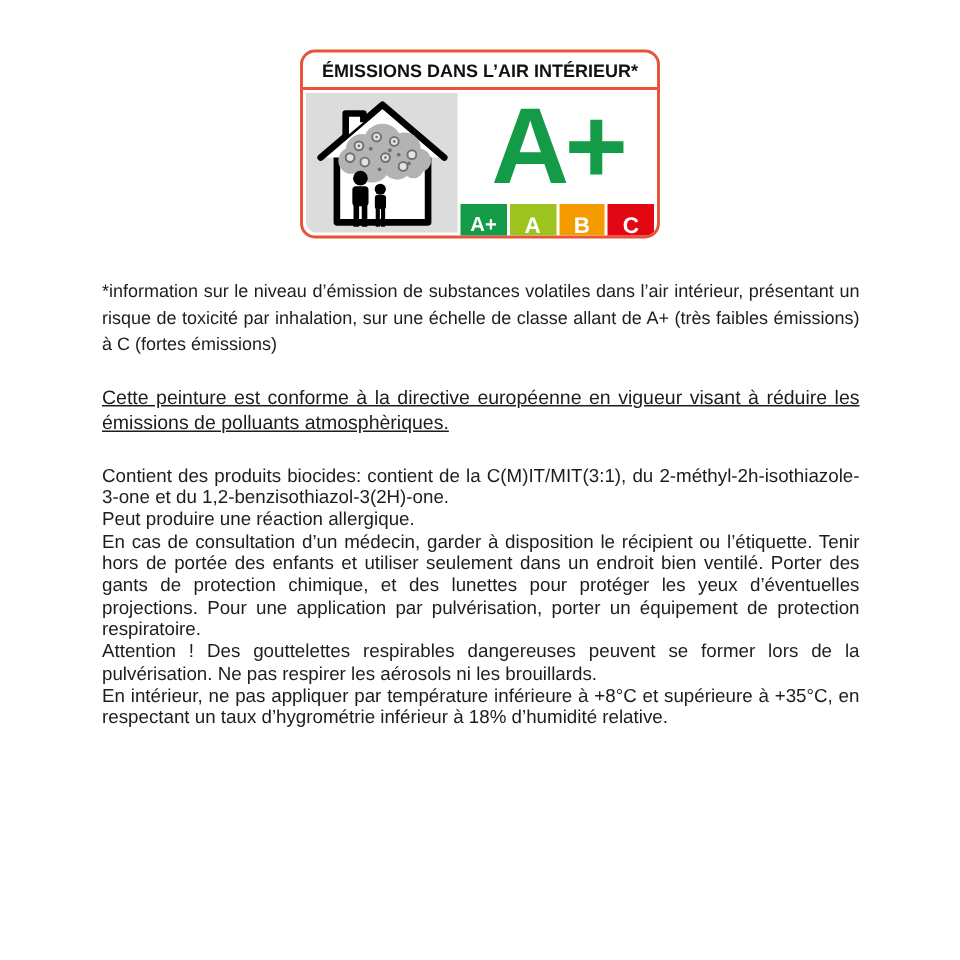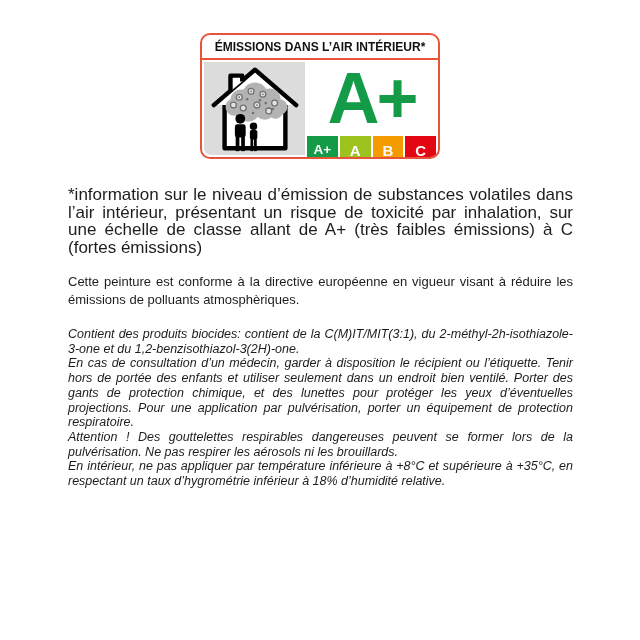--- a/index.html
+++ b/index.html
@@ -34,24 +34,24 @@
     flex:1;display:flex;align-items:center;justify-content:center;
     color:#fff;font-weight:bold;font-size:15px;line-height:1;
   }
   .cell-aplus{background:#149b47;font-size:13.5px;}
   .cell-a{background:#9dc41e;}
   .cell-b{background:#f49b00;}
   .cell-c{background:#e30613;border-bottom-right-radius:7px;}
   
   .body-text{position:absolute;left:68px;top:186px;width:505px;}
   .body-text p{margin:0;text-align:justify;}
-  .footnote{font-size:17px;line-height:17.5px;margin-bottom:17px !important;}
-  .reg{font-size:13px;line-height:17.5px;}
+  .footnote{font-size:12px;line-height:17.5px;margin-bottom:17px !important;}
+  .reg{font-size:13px;line-height:17.5px;text-decoration:underline;}
   .safety-block{margin-top:19px;}
-  .safety{font-style:italic;font-size:12.5px;line-height:14.7px;}
+  .safety{font-size:12.5px;line-height:14.7px;}
 </style>
 </head>
 <body>
 
 <div class="canvas">
 
   <div class="emission-label">
     <div class="label-header">ÉMISSIONS DANS L’AIR INTÉRIEUR*</div>
     <div class="label-content">
 
@@ -128,19 +128,20 @@
 
   <div class="body-text">
     <p class="footnote">*information sur le niveau d’émission de substances volatiles dans l’air intérieur, présentant un risque de toxicité par inhalation, sur une échelle de classe allant de A+ (très faibles émissions) à C (fortes émissions)</p>
 
     <div>
       <p class="reg">Cette peinture est conforme à la directive européenne en vigueur visant à réduire les émissions de polluants atmosphèriques.</p>
     </div>
 
     <div class="safety-block">
       <p class="safety">Contient des produits biocides: contient de la C(M)IT/MIT(3:1), du 2-méthyl-2h-isothiazole-3-one et du 1,2-benzisothiazol-3(2H)-one.</p>
+      <p class="safety">Peut produire une réaction allergique.</p>
       <p class="safety">En cas de consultation d’un médecin, garder à disposition le récipient ou l’étiquette. Tenir hors de portée des enfants et utiliser seulement dans un endroit bien ventilé. Porter des gants de protection chimique, et des lunettes pour protéger les yeux d’éventuelles projections. Pour une application par pulvérisation, porter un équipement de protection respiratoire.</p>
       <p class="safety">Attention ! Des gouttelettes respirables dangereuses peuvent se former lors de la pulvérisation. Ne pas respirer les aérosols ni les brouillards.</p>
       <p class="safety">En intérieur, ne pas appliquer par température inférieure à +8°C et supérieure à +35°C, en respectant un taux d’hygrométrie inférieur à 18% d’humidité relative.</p>
     </div>
   </div>
 
 </div>
 
 </body></html>

